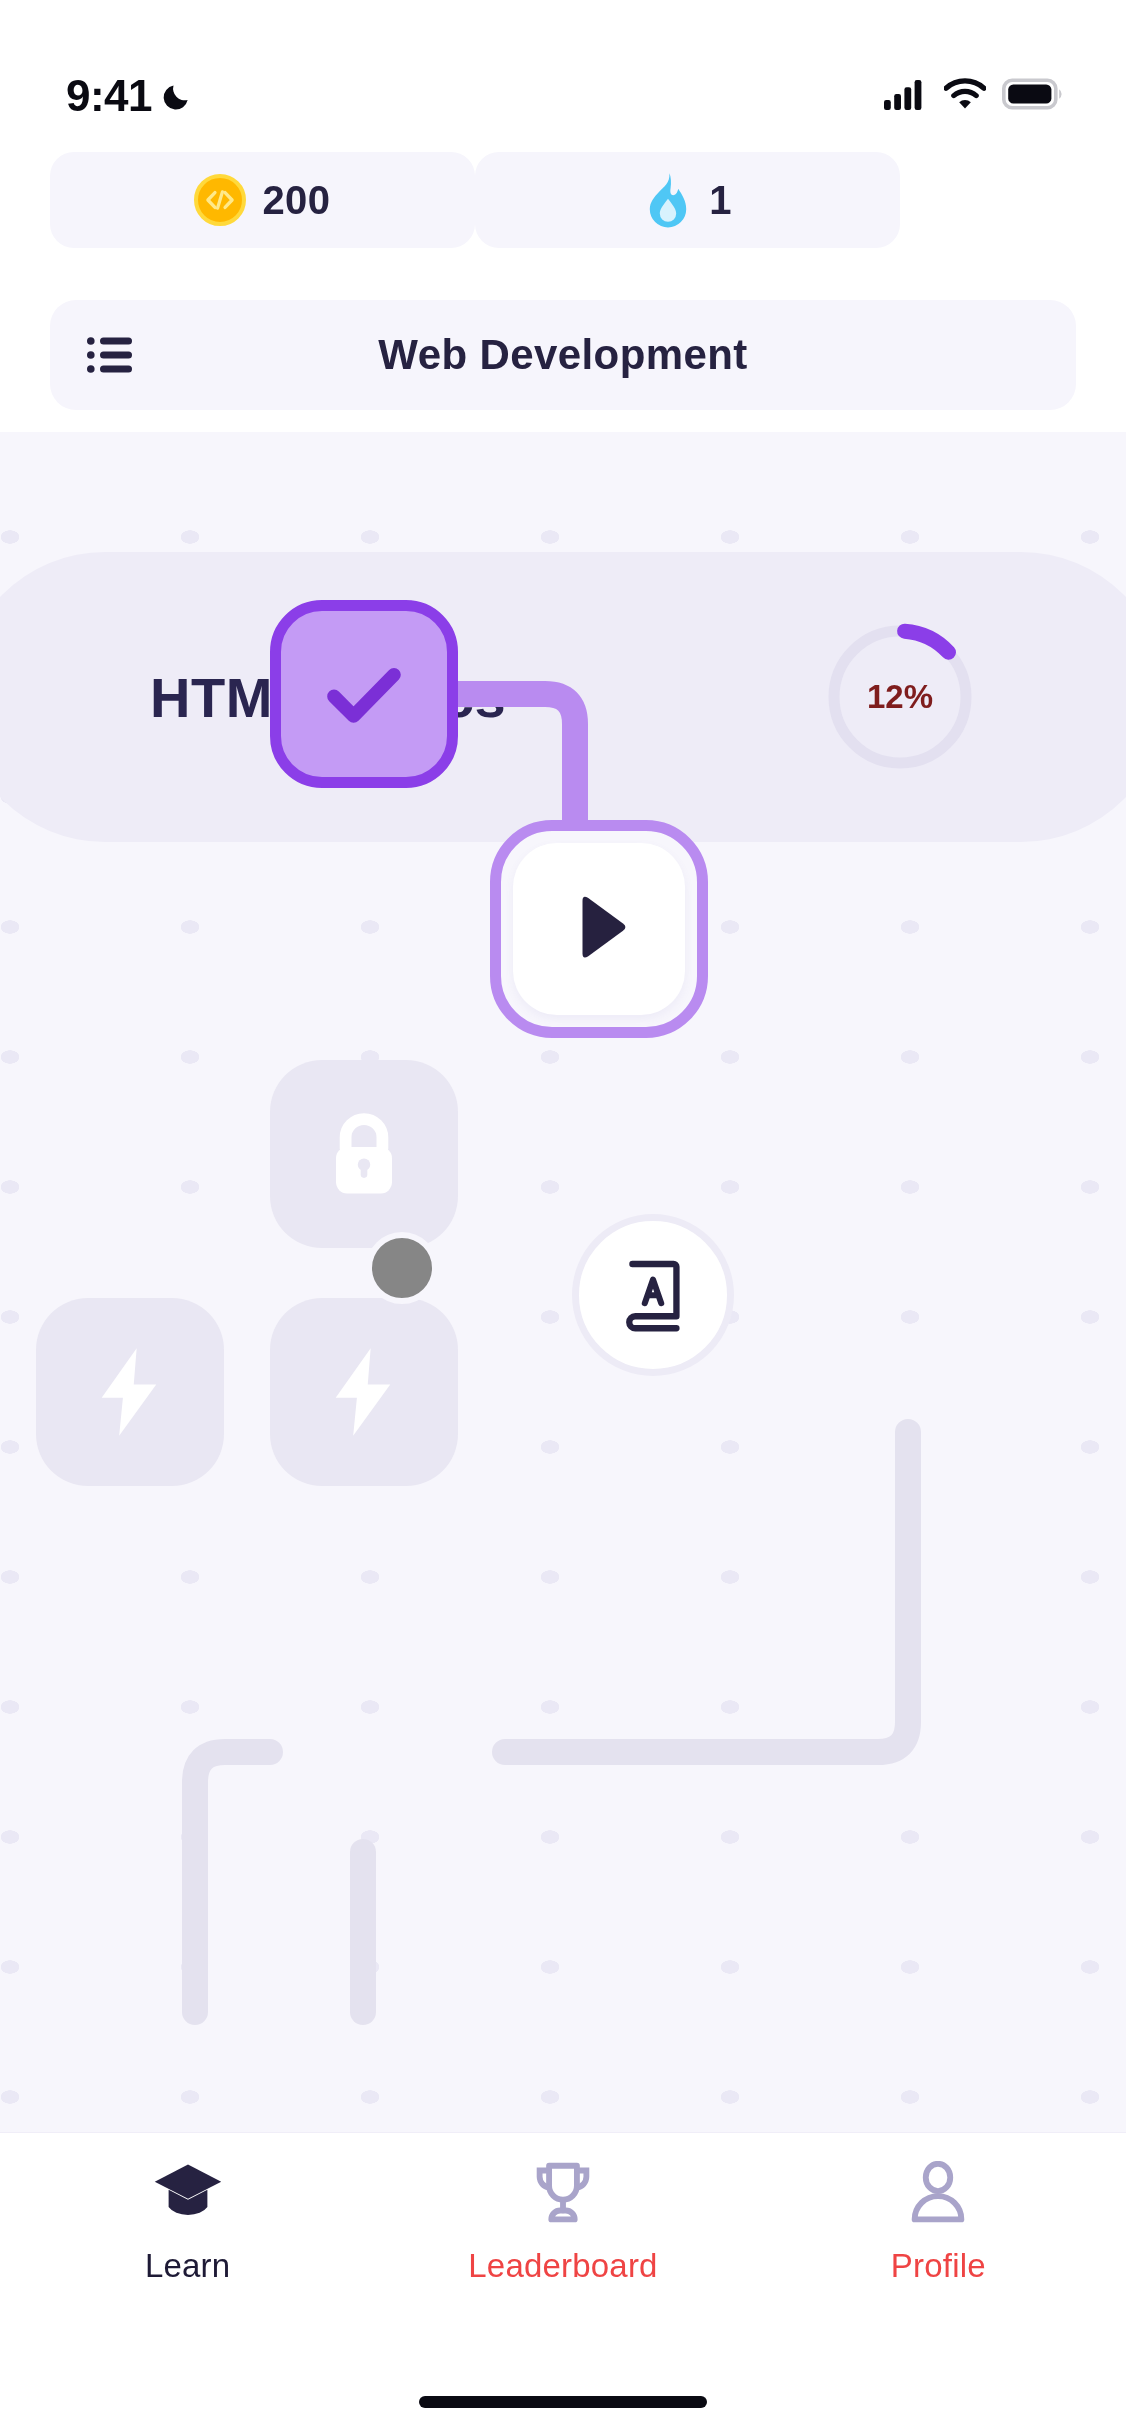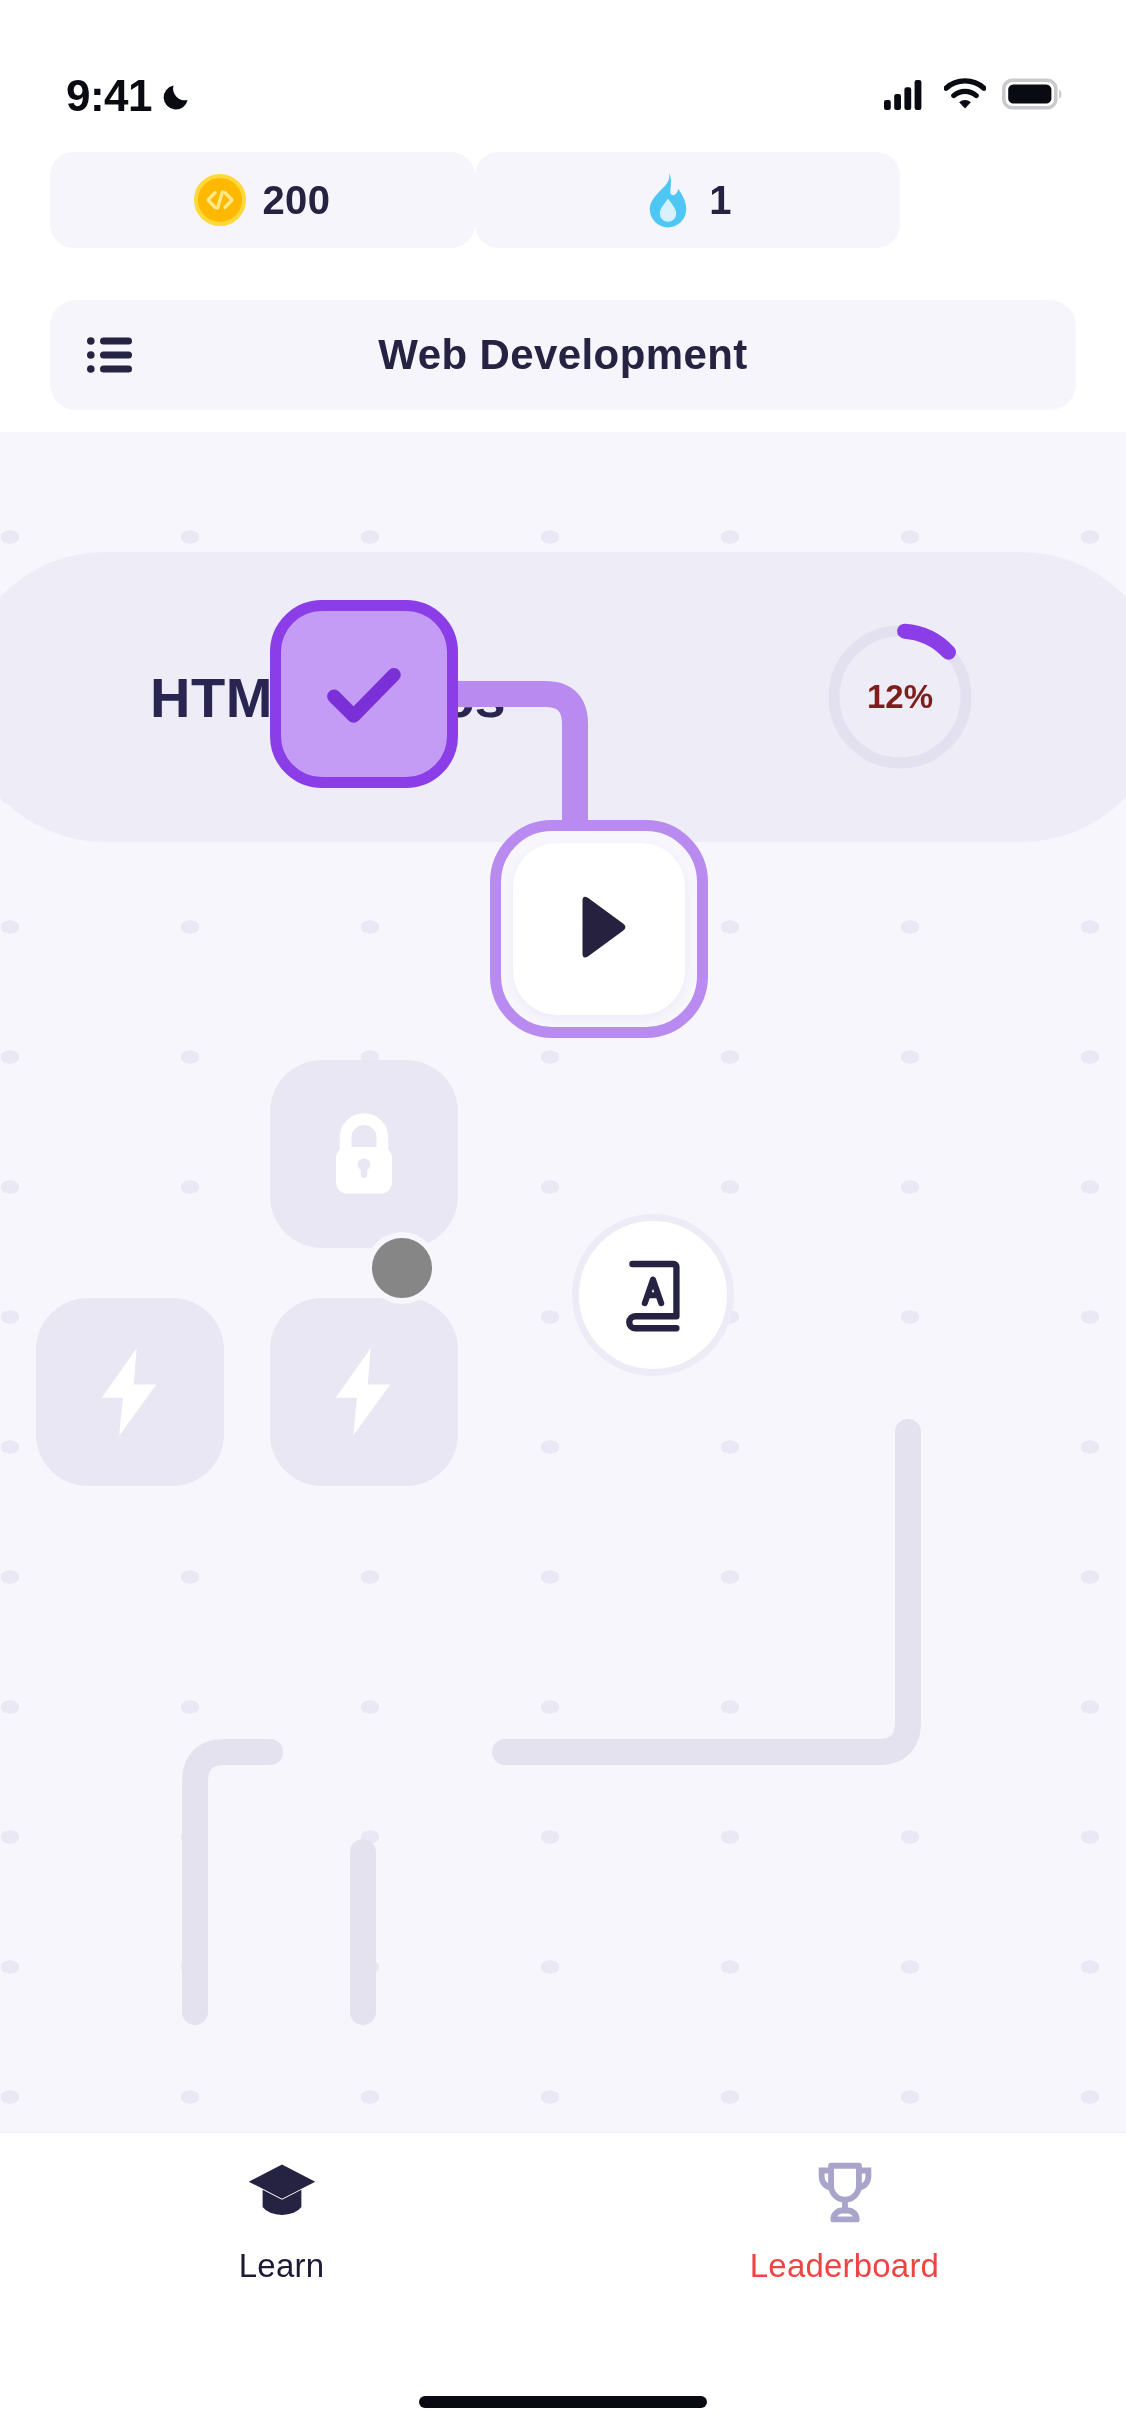--- a/index.html
+++ b/index.html
@@ -317,15 +317,24 @@
         <path d="M7 3.4 H3.6 v2.3 a4 4 0 0 0 3.4 3.9" fill="none" stroke="#A9A4CA" stroke-width="2.1" stroke-linecap="round"></path>
         <path d="M17 3.4 h3.4 v2.3 a4 4 0 0 1 -3.4 3.9" fill="none" stroke="#A9A4CA" stroke-width="2.1" stroke-linecap="round"></path>
         <path d="M12 14.1 v3.6" fill="none" stroke="#A9A4CA" stroke-width="2.1" stroke-linecap="round"></path>
         <path d="M7.8 21 h8.4 a3.2 3.2 0 0 0 -3.2 -3.2 h-2 A3.2 3.2 0 0 0 7.8 21 Z" fill="none" stroke="#A9A4CA" stroke-width="2.1" stroke-linejoin="round"></path>
       </svg>
     </span>
     <span class="tab-label">Leaderboard</span>
   </div>
 
 
+  <div class="tab tab-idle">
+    <span>
+      <svg width="62" height="64" viewBox="0 0 22 23">
+        <ellipse cx="11" cy="5.9" rx="4.4" ry="4.9" fill="none" stroke="#A9A4CA" stroke-width="2.1"></ellipse>
+        <path d="M2.6 21 a8.4 8.4 0 0 1 16.8 0 Z" fill="none" stroke="#A9A4CA" stroke-width="2.1" stroke-linejoin="round"></path>
+      </svg>
+    </span>
+    <span class="tab-label">Profile</span>
+  </div>
 
   <div class="home-ind"></div>
 </div>
 
 </body></html>

